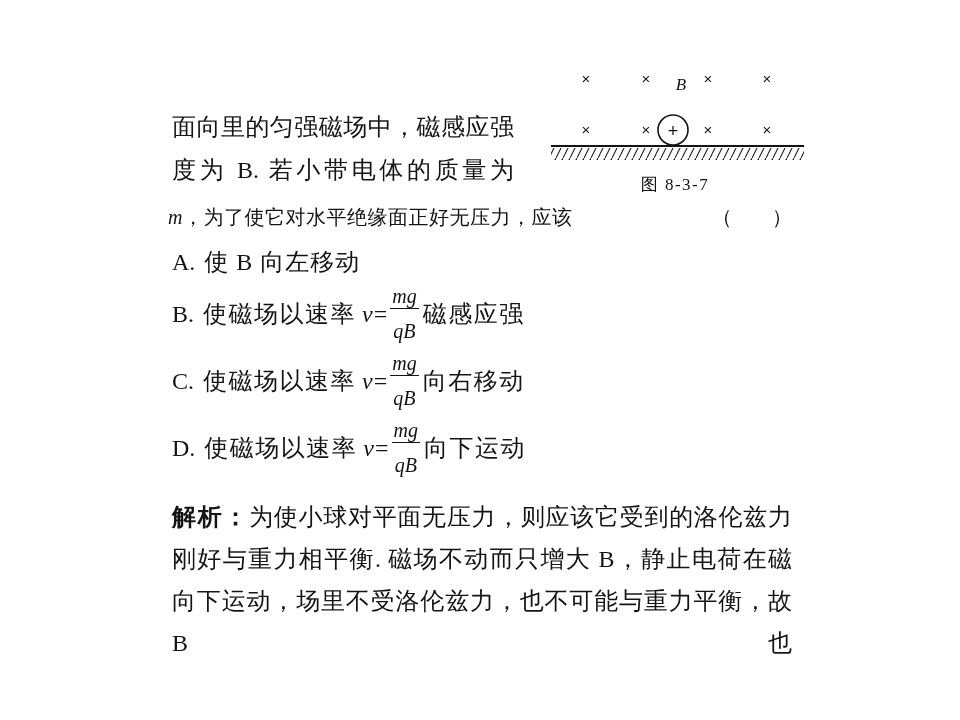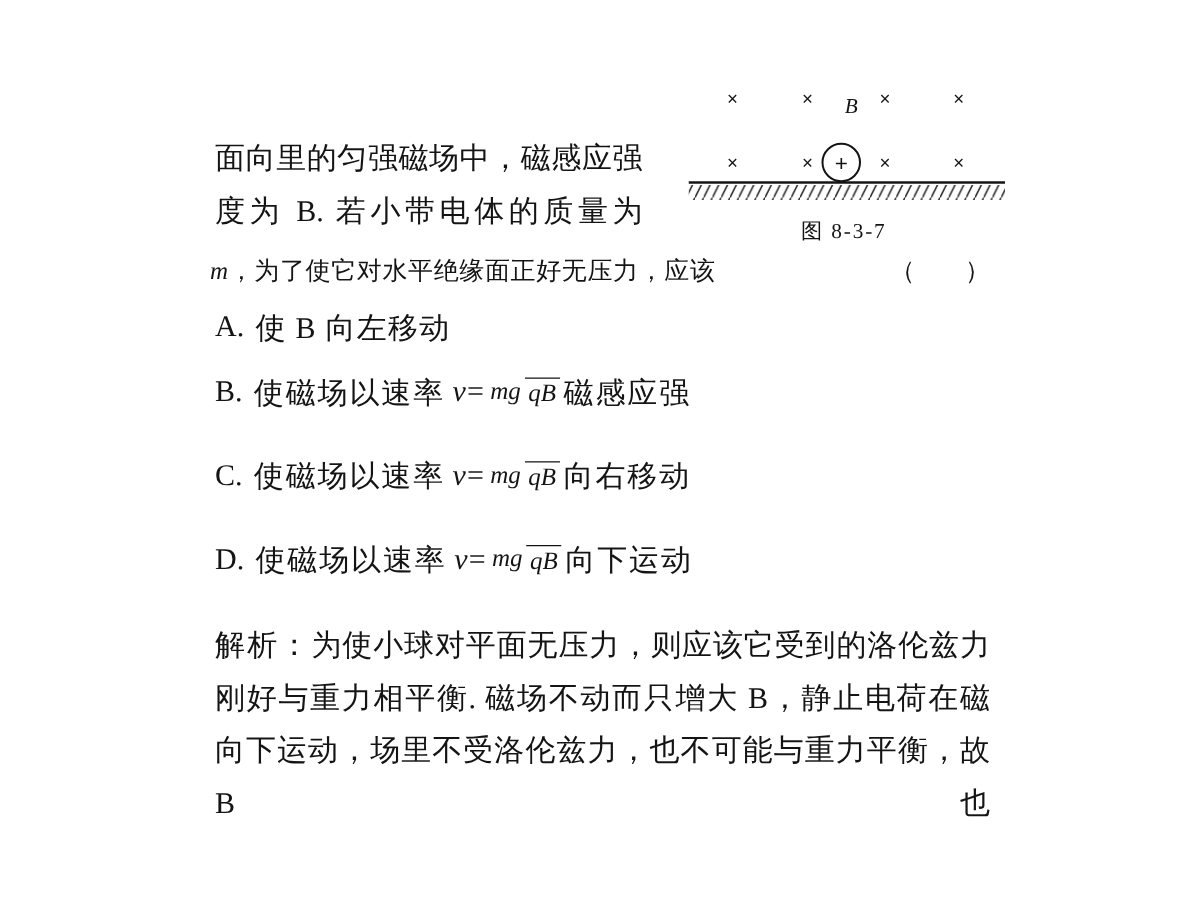--- a/index.html
+++ b/index.html
@@ -41,37 +41,38 @@
   .formula {
     display: inline-flex;
     align-items: center;
     letter-spacing: 0;
     margin: 0 3px 0 6px;
     font-style: italic;
   }
   .formula .eq { font-style: normal; padding: 0 1px; }
   .frac {
     display: inline-flex;
+    flex-direction: column;
     align-items: center;
     font-size: 20px;
     line-height: 1.05;
     margin-left: 1px;
   }
   .frac .num { padding: 0 3px 1px 3px; }
-  .frac .den { border-top: 1.6px solid #141414; padding: 2px 3px 0 3px; }
+  .frac .den { border-top: 1.6px solid #141414; padding: 12px 3px 0 3px; }
   .analysis { width: 620px; }
   .a-line {
     font-size: 24px;
     line-height: 42px;
     text-align: justify;
     text-align-last: justify;
   }
   .a-head {
     font-family: "Liberation Sans", "DejaVu Sans", sans-serif;
-    font-weight: 400;
+    font-weight: 700;
     letter-spacing: 1px;
   }
   svg text { fill: #141414; }
 </style>
 </head>
 <body>
 
 <div class="page">
 
   <div class="abs qline" style="left:172px; top:114px; width:342px;">面向里的匀强磁场中，磁感应强</div>

